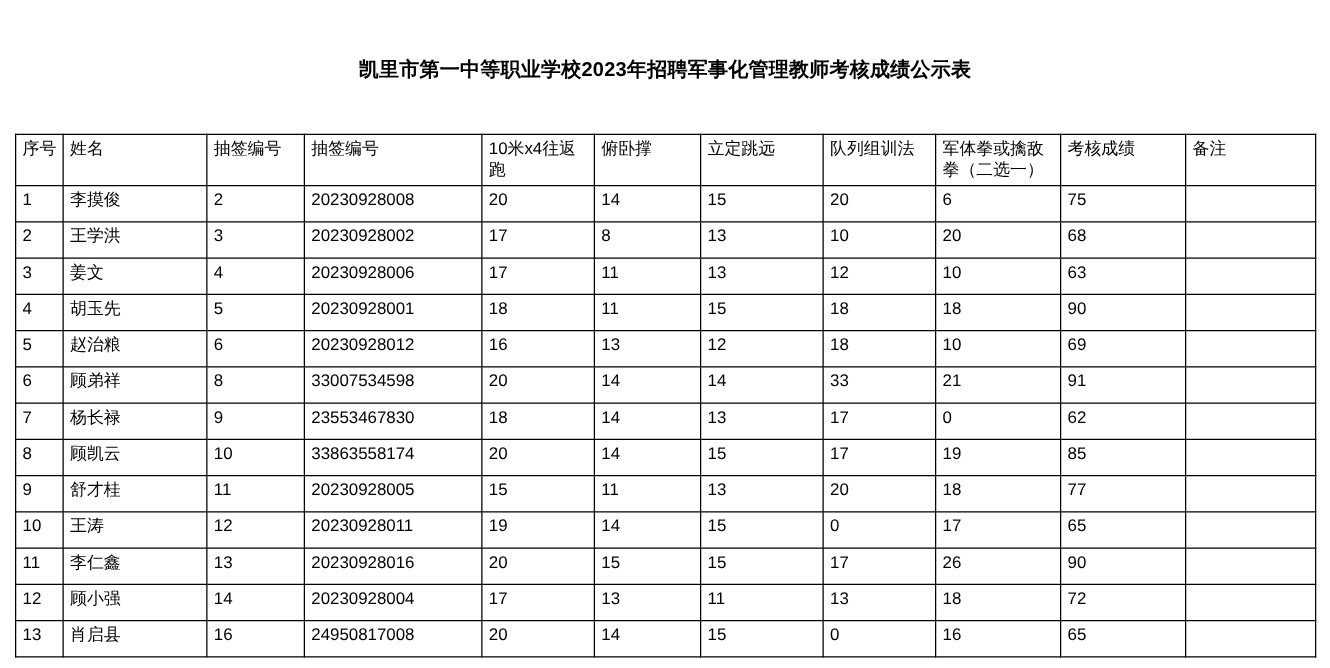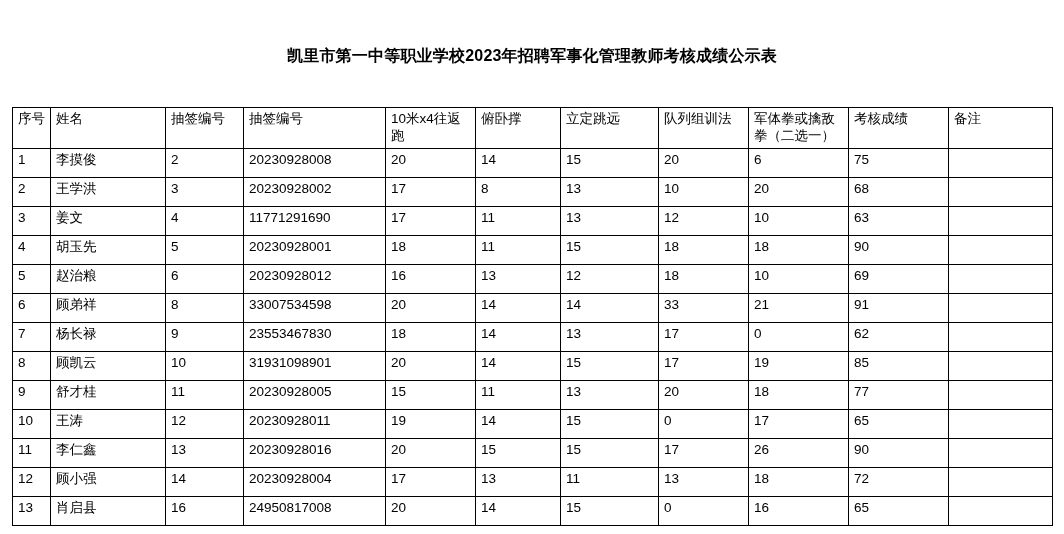--- a/index.html
+++ b/index.html
@@ -125,21 +125,21 @@
         <td>13</td>
         <td>10</td>
         <td>20</td>
         <td>68</td>
         <td></td>
       </tr>
       <tr>
         <td>3</td>
         <td>姜文</td>
         <td>4</td>
-        <td>11771291690</td>
+        <td>20230928006</td>
         <td>17</td>
         <td>11</td>
         <td>13</td>
         <td>12</td>
         <td>10</td>
         <td>63</td>
         <td></td>
       </tr>
       <tr>
         <td>4</td>
@@ -190,21 +190,21 @@
         <td>13</td>
         <td>17</td>
         <td>0</td>
         <td>62</td>
         <td></td>
       </tr>
       <tr>
         <td>8</td>
         <td>顾凯云</td>
         <td>10</td>
-        <td>31931098901</td>
+        <td>33863558174</td>
         <td>20</td>
         <td>14</td>
         <td>15</td>
         <td>17</td>
         <td>19</td>
         <td>85</td>
         <td></td>
       </tr>
       <tr>
         <td>9</td>

